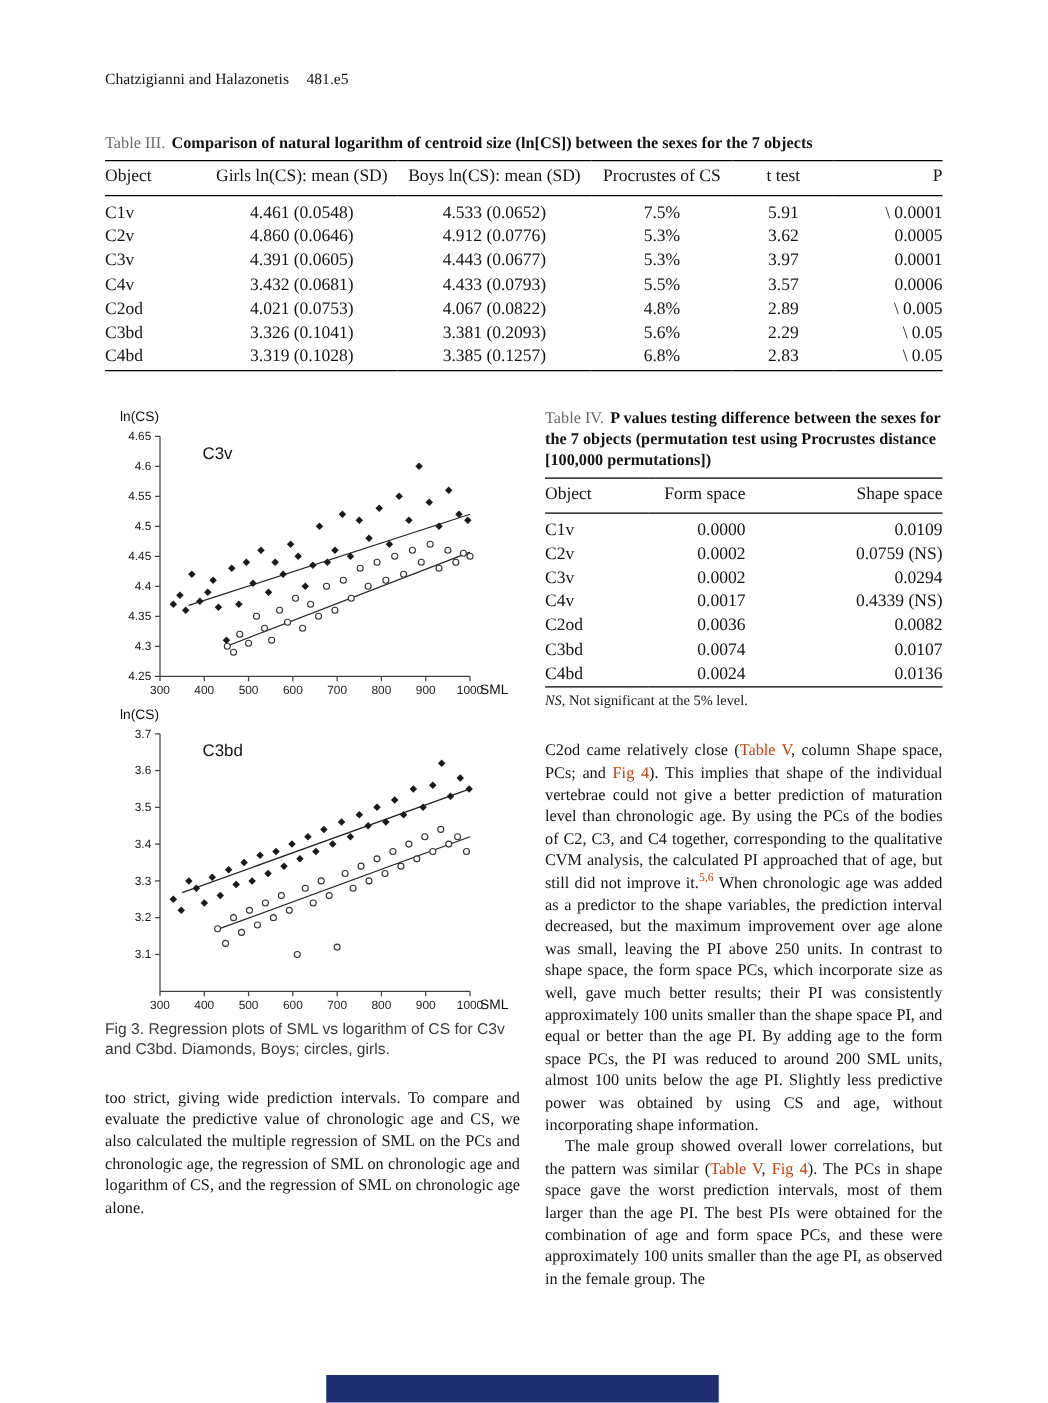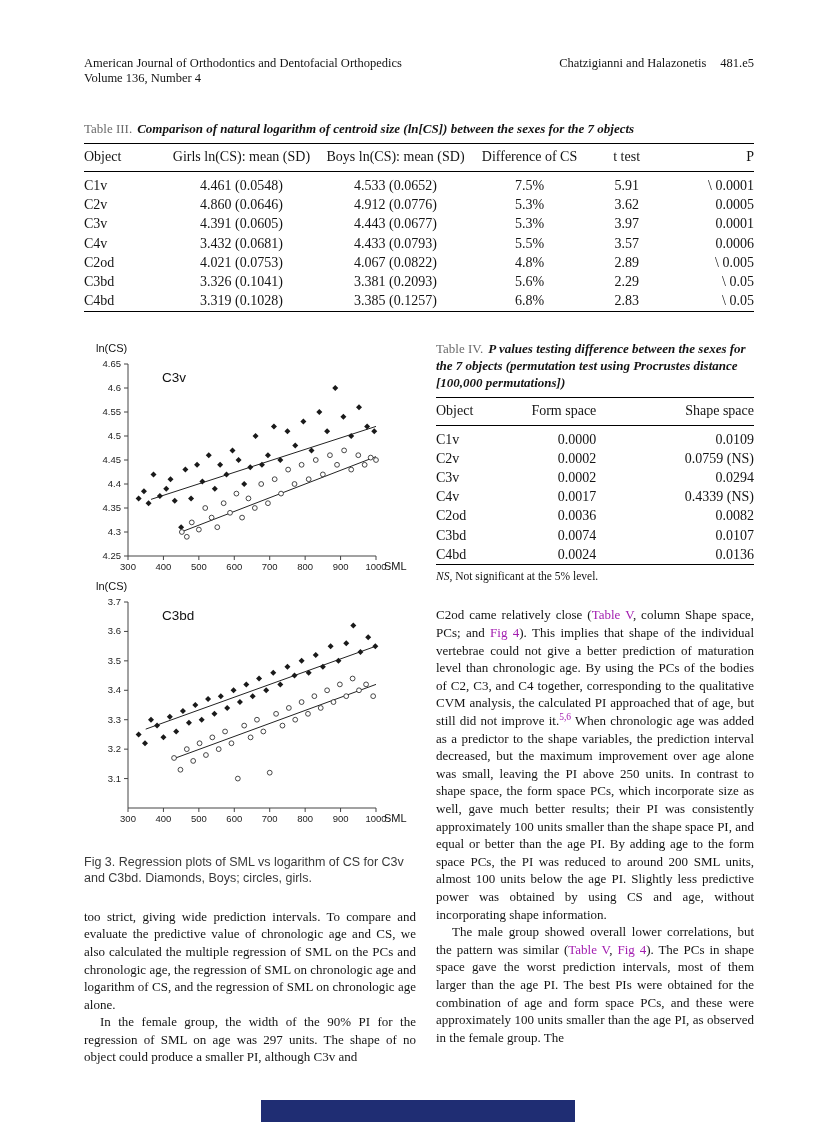--- a/index.html
+++ b/index.html
@@ -7,21 +7,21 @@
     width:838px;height:1122px;background:#ffffff;position:relative;overflow:hidden;
     font-family:"Liberation Serif", serif;color:#141414;
   }
   .page{position:absolute;inset:0;padding:56px 84px 0 84px;box-sizing:border-box;}
   .header{display:flex;justify-content:space-between;font-size:12.5px;line-height:15px;}
   .hdr-right{text-align:right;white-space:nowrap;}
   .hdr-right .pageno{margin-left:14px;}
 
   .table-caption{font-size:13px;line-height:17px;margin:34px 0 6px 0;}
   .cap-label{color:#6b6b6b;margin-right:5px;}
-  .cap-title{font-weight:bold;font-style:italic;}
+  .cap-title{font-weight:bold;}
 
   table.paper{width:100%;border-collapse:collapse;border-top:1.3px solid #000;border-bottom:1.3px solid #000;font-size:14px;}
   table.paper th{border-bottom:1.3px solid #000;font-weight:normal;padding:5px 0 6px 0;}
   table.paper td{padding:1.6px 0;}
   table.paper tbody tr:first-child td{padding-top:6px;}
 
   #table3 th,#table3 td{text-align:center;}
   #table3 th:first-child,#table3 td:first-child{text-align:left;width:12%;}
   #table3 th:nth-child(2),#table3 td:nth-child(2){width:23%;}
   #table3 th:nth-child(3),#table3 td:nth-child(3){width:23%;}
@@ -38,56 +38,52 @@
   .cols{display:flex;gap:20px;margin-top:28px;}
   .col-left{width:332px;flex:none;}
   .col-right{flex:1;min-width:0;}
   .col-right .table-caption{margin:0 0 6px 0;}
 
   .chart{display:block;}
   .tick{font-family:"Liberation Sans",sans-serif;font-size:9.5px;fill:#222;}
   .axlabel{font-family:"Liberation Sans",sans-serif;font-size:11px;fill:#111;}
   .ctitle{font-family:"Liberation Sans",sans-serif;font-size:13.5px;fill:#111;}
 
-  .fig-caption{font-family:"Liberation Sans",sans-serif;font-size:12.5px;line-height:16px;color:#3a3a3a;margin-top:24px;}
+  .fig-caption{font-family:"Liberation Sans",sans-serif;font-size:12.5px;line-height:16px;color:#3a3a3a;margin-top:0;}
 
   .bt{font-size:13px;line-height:17.6px;text-align:justify;margin:0;}
   .bt.first{margin-top:22px;}
   .bt.rt-first{margin-top:24px;}
   .bt.indent{text-indent:16px;}
-  .link{color:#a21caf;}
+  .link{color:#c2410c;}
   .sup{vertical-align:super;font-size:9.5px;line-height:0;}
 
   .footer-bar{position:absolute;left:261px;top:1100px;width:314px;height:22px;background:#1f2d73;}
 </style>
 </head>
 <body>
 
 <div class="page">
 
   <div class="header">
-    <div>
-      <div>American Journal of Orthodontics and Dentofacial Orthopedics</div>
-      <div>Volume 136, Number 4</div>
-    </div>
     <div class="hdr-right">
       <span>Chatzigianni and Halazonetis</span><span class="pageno">481.e5</span>
     </div>
   </div>
 
   <div class="table-caption">
     <span class="cap-label">Table III.</span><span class="cap-title">Comparison of natural logarithm of centroid size (ln[CS]) between the sexes for the 7 objects</span>
   </div>
   <table class="paper" id="table3">
       <thead>
         <tr>
           <th>Object</th>
           <th>Girls ln(CS): mean (SD)</th>
           <th>Boys ln(CS): mean (SD)</th>
-          <th>Difference of CS</th>
+          <th>Procrustes of CS</th>
           <th>t test</th>
           <th>P</th>
         </tr>
       </thead>
       <tbody>
         <tr>
           <td>C1v</td>
           <td>4.461 (0.0548)</td>
           <td>4.533 (0.0652)</td>
           <td>7.5%</td>
@@ -364,21 +360,20 @@
           <circle cx="262.24" cy="118.17142857142862" r="2.4" fill="#fff" stroke="#333" stroke-width="0.9"></circle>
           <circle cx="268.6171428571429" cy="100.51428571428576" r="2.4" fill="#fff" stroke="#333" stroke-width="0.9"></circle>
           <circle cx="274.9942857142857" cy="112.28571428571433" r="2.4" fill="#fff" stroke="#333" stroke-width="0.9"></circle>
           <circle cx="282.08" cy="106.40000000000005" r="2.4" fill="#fff" stroke="#333" stroke-width="0.9"></circle>
           <circle cx="289.1657142857143" cy="118.17142857142862" r="2.4" fill="#fff" stroke="#333" stroke-width="0.9"></circle>
         </svg>
       <div class="fig-caption">
         <span>Fig 3.</span> <span>Regression plots of SML vs logarithm of CS for C3v and C3bd. Diamonds, Boys; circles, girls.</span>
       </div>
       <p class="bt first">too strict, giving wide prediction intervals. To compare and evaluate the predictive value of chronologic age and CS, we also calculated the multiple regression of SML on the PCs and chronologic age, the regression of SML on chronologic age and logarithm of CS, and the regression of SML on chronologic age alone.</p>
-      <p class="bt indent">In the female group, the width of the 90% PI for the regression of SML on age was 297 units. The shape of no object could produce a smaller PI, although C3v and</p>
     </div>
 
     <div class="col-right">
       <div class="table-caption">
         <span class="cap-label">Table IV.</span><span class="cap-title">P values testing difference between the sexes for the 7 objects (permutation test using Procrustes distance [100,000 permutations])</span>
       </div>
       <table class="paper" id="table4">
           <thead>
             <tr>
               <th>Object</th>

